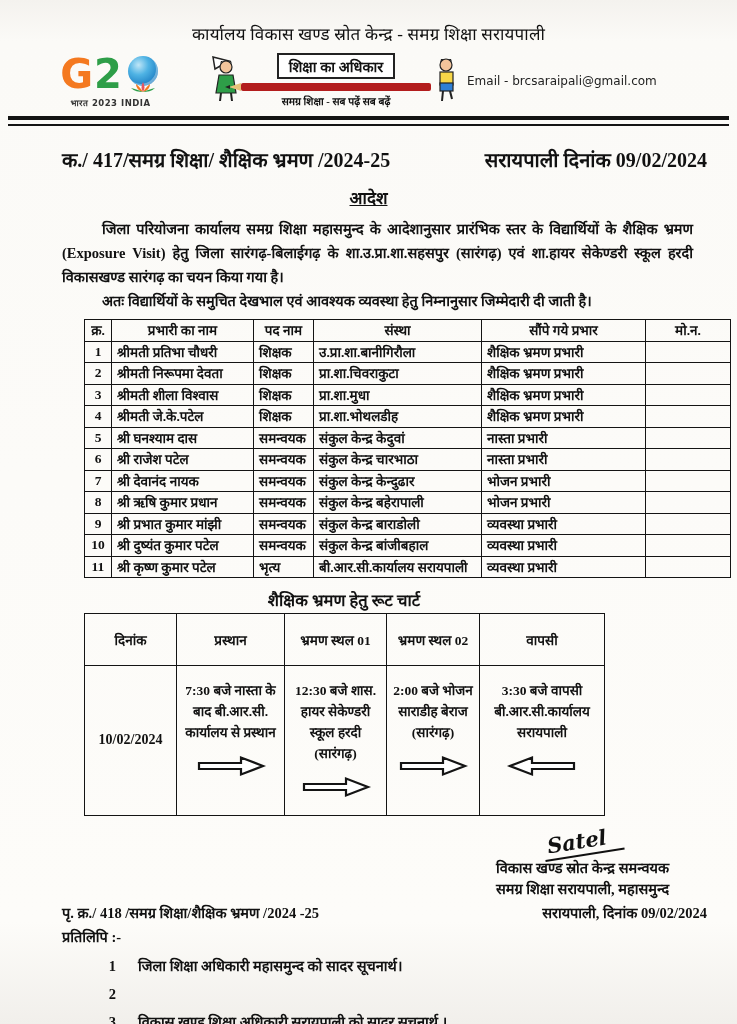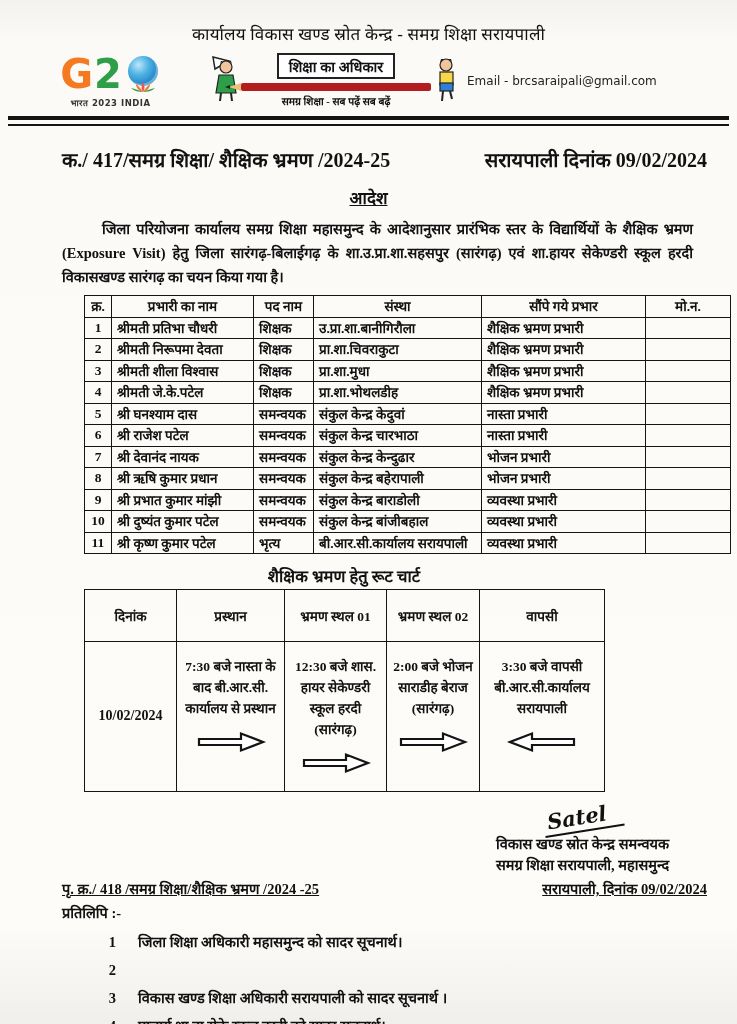--- a/index.html
+++ b/index.html
@@ -78,21 +78,21 @@
   .stop-arrow{margin-top:10px;}
   
   .sig-block{width:265px;margin-left:auto;margin-right:22px;text-align:center;}
   .sig-block-1{margin-top:12px;}
   .sig-script{
     display:inline-block;transform:rotate(-9deg);
     font-family:"DejaVu Serif",serif;font-style:italic;font-weight:bold;font-size:21px;
     border-bottom:2px solid #111;padding:0 16px 1px 4px;margin-bottom:2px;
   }
   .sig-line{font-weight:bold;font-size:14.5px;line-height:21px;white-space:nowrap;}
-  .ref2-row{display:flex;justify-content:space-between;margin:2px 30px 0 62px;font-weight:bold;font-size:14.5px;text-decoration:underline;}
+  .ref2-row{display:flex;justify-content:space-between;margin:2px 30px 0 62px;font-weight:bold;font-size:14.5px;}
   .copy-label{margin:4px 0 0 62px;font-weight:bold;font-size:14.5px;}
   .copy-list{margin:6px 0 0 104px;font-weight:bold;font-size:14.5px;}
   .copy-item{display:flex;gap:22px;line-height:28px;}
   .copy-no{width:12px;text-align:right;flex:0 0 auto;}
   .sig-block-2{margin-top:-16px;}
 </style>
 </head>
 <body>
 
 <div class="page">
@@ -156,20 +156,21 @@
   <div class="rule"></div>
 
   <div class="ref-row">
     <span>क./  417/समग्र शिक्षा/ शैक्षिक भ्रमण /2024-25</span>
     <span>सरायपाली दिनांक  09/02/2024</span>
   </div>
 
   <div class="order-heading">आदेश</div>
   <div class="body-text">
     <p>जिला परियोजना कार्यालय समग्र शिक्षा महासमुन्द के आदेशानुसार प्रारंभिक स्तर के विद्यार्थियों के शैक्षिक भ्रमण (Exposure Visit) हेतु जिला सारंगढ़-बिलाईगढ़ के शा.उ.प्रा.शा.सहसपुर (सारंगढ़) एवं शा.हायर सेकेण्डरी स्कूल हरदी विकासखण्ड सारंगढ़ का चयन किया गया है।</p>
+    <p>अतः विद्यार्थियों के समुचित देखभाल एवं आवश्यक व्यवस्था हेतु निम्नानुसार जिम्मेदारी दी जाती है।</p>
   </div>
 
   <table class="dt">
     <colgroup>
         <col style="width:27px">
         <col style="width:142px">
         <col style="width:60px">
         <col style="width:168px">
         <col style="width:164px">
         <col style="width:85px">

